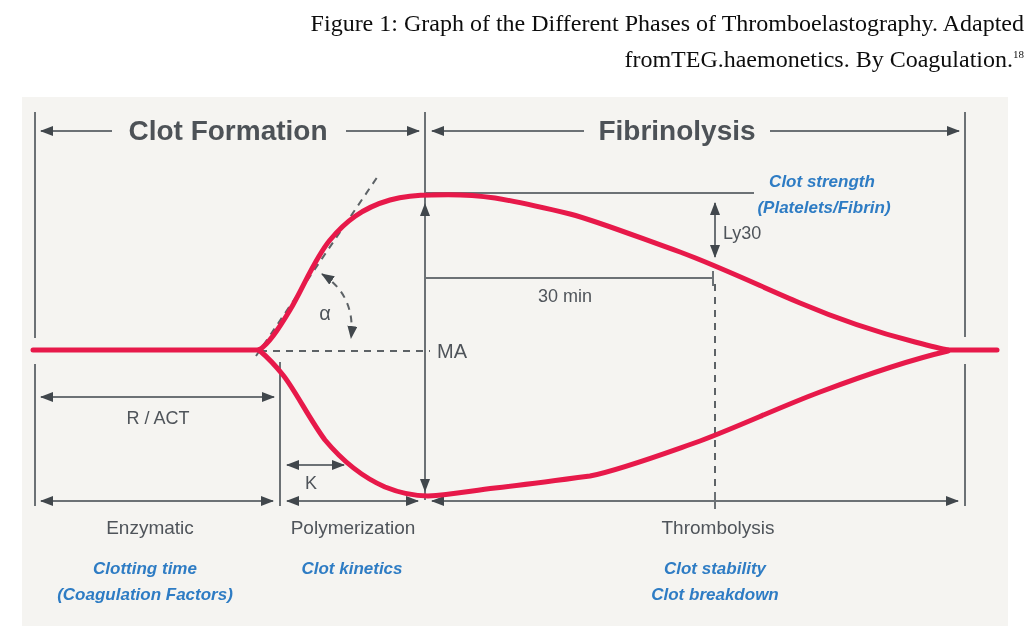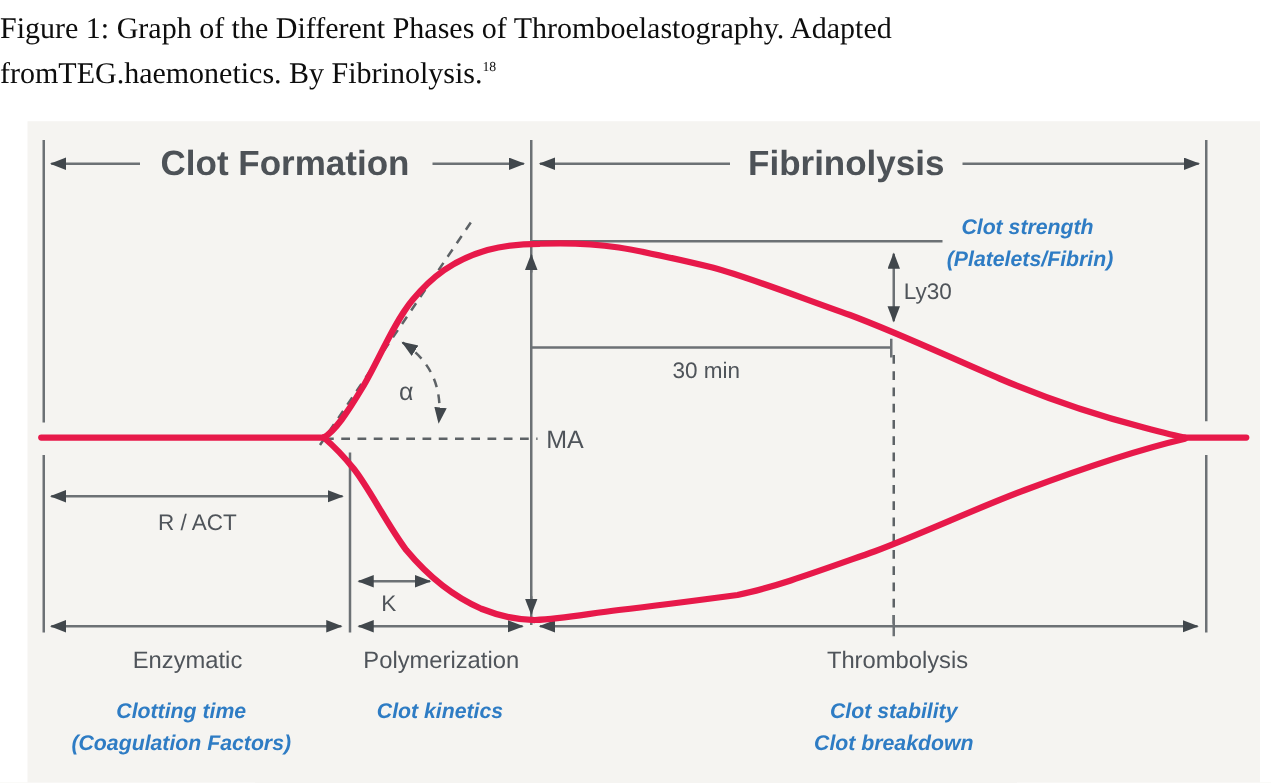--- a/index.html
+++ b/index.html
@@ -2,21 +2,21 @@
 <html><head>
 <meta charset="utf-8">
 <style>
   html,body{margin:0;padding:0;}
   body{
     width:1024px;height:626px;position:relative;overflow:hidden;
     background:#ffffff;font-family:"Liberation Sans",sans-serif;
   }
   .caption{
     position:absolute;left:0;top:8px;width:1024px;
-    text-align:left;color:#0d0d0d;
+    text-align:right;color:#0d0d0d;
     font-family:"Liberation Serif","DejaVu Serif",serif;
     font-size:24px;line-height:31px;
   }
   .caption sup{font-size:11px;}
   .figure-panel{
     position:absolute;left:22px;top:97px;width:986px;height:529px;
     background:#f5f4f1;
   }
   svg.diagram{position:absolute;left:0;top:0;}
   
@@ -29,21 +29,21 @@
   .t-ma{font-size:20px;}
   .t-blue{fill:#2e7cc4;font-weight:bold;font-style:italic;font-size:17px;
           font-family:"Liberation Sans",sans-serif;}
   .mid{text-anchor:middle;}
 </style>
 </head>
 <body>
 
 <div class="caption">
   <div>Figure 1: Graph of the Different Phases of Thromboelastography. Adapted</div>
-  <div><span>fromTEG.haemonetics. By Fibrinolysis.</span><sup>18</sup></div>
+  <div><span>fromTEG.haemonetics. By Coagulation.</span><sup>18</sup></div>
 </div>
 
 <div class="figure-panel"></div>
 
 <svg class="diagram" width="1024" height="626" viewBox="0 0 1024 626">
   <defs>
     <marker id="ah" orient="auto-start-reverse" markerUnits="userSpaceOnUse" markerWidth="14" markerHeight="11" refX="12" refY="5">
       <path d="M0,0 L13,5 L0,10 z" fill="#41474c"></path>
     </marker>
   </defs>

